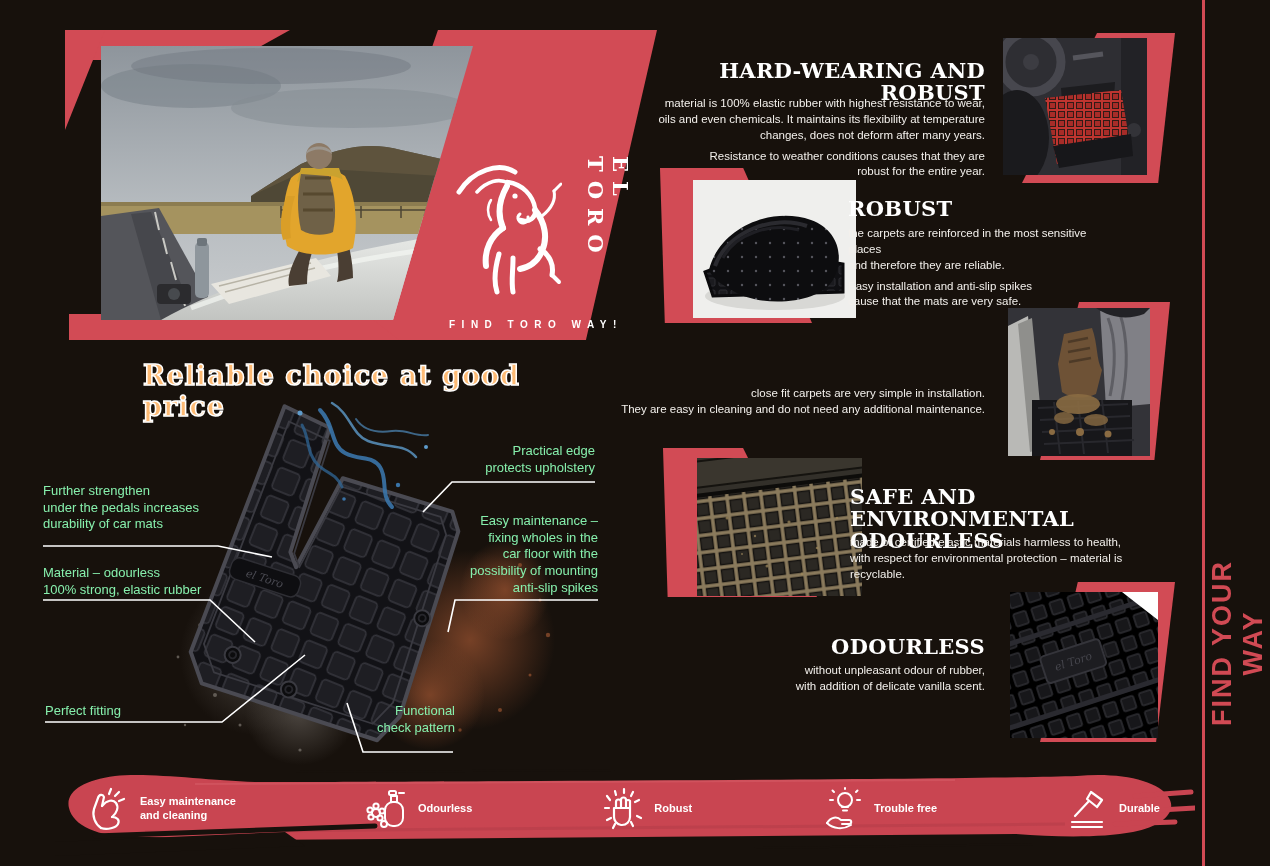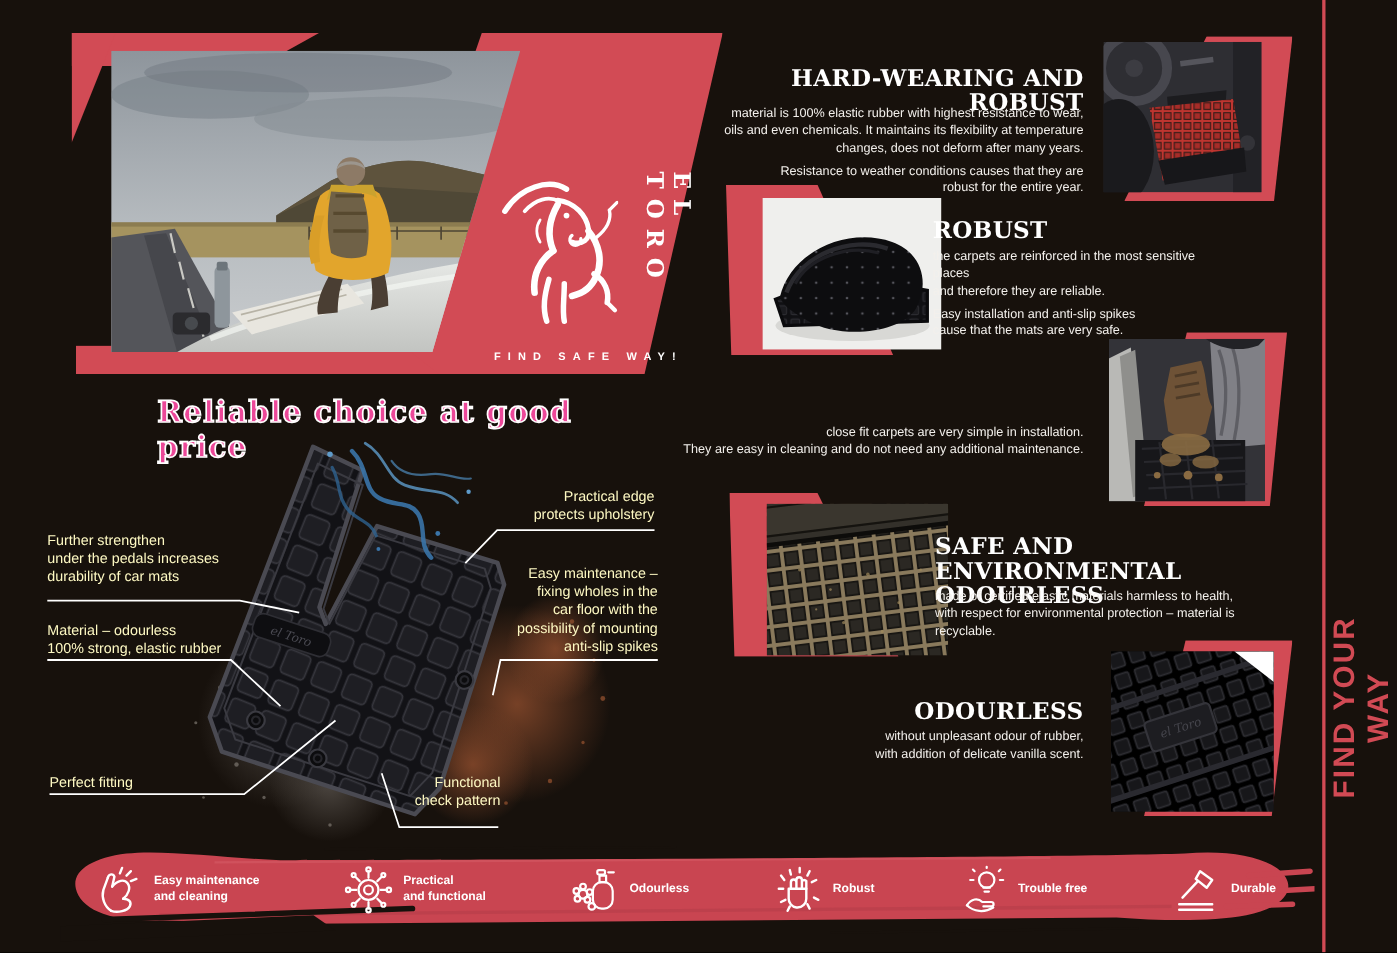--- a/index.html
+++ b/index.html
@@ -25,25 +25,25 @@
   .logo-vert{position:absolute;right:22px;top:8px;height:160px;
      writing-mode:vertical-rl;text-orientation:sideways;
      font-family:"DejaVu Serif",serif;font-weight:700;font-size:21px;
      letter-spacing:9px;color:#fff;}
   .logo-tag{position:absolute;left:12px;bottom:10px;font-size:10px;font-weight:700;
      letter-spacing:6.5px;color:#fff;}
 
   
   .headline{position:absolute;left:143px;top:360px;width:380px;
      font-family:"DejaVu Serif",serif;font-weight:700;font-size:27px;letter-spacing:1px;
-     color:#ec4899;-webkit-text-stroke:1.5px #ffffff;}
+     color:#fdba74;-webkit-text-stroke:1.5px #ffffff;}
 
   
   .diagram{position:absolute;left:0;top:395px;width:660px;height:380px;}
-  .callout{position:absolute;font-size:13px;line-height:1.28;color:#fef9c3;}
+  .callout{position:absolute;font-size:13px;line-height:1.28;color:#86efac;}
   .co-further{left:43px;top:88px;width:180px;}
   .co-material{left:43px;top:170px;width:190px;}
   .co-perfect{left:45px;top:308px;width:150px;}
   .co-practical{left:455px;top:48px;width:140px;text-align:right;}
   .co-easy{left:448px;top:118px;width:150px;text-align:right;}
   .co-check{left:363px;top:308px;width:92px;text-align:right;}
 
   
   .feat-title{position:absolute;font-family:"DejaVu Serif",serif;font-weight:700;
      font-size:21px;letter-spacing:.3px;line-height:1.05;}
@@ -148,21 +148,21 @@
           <path d="M52,98 C48,112 46,124 50,136" stroke-width="5"></path>
           <path d="M66,102 C66,116 64,126 66,136" stroke-width="5"></path>
           <path d="M93,93 C103,99 107,109 105,119" stroke-width="5"></path>
           <path d="M105,119 l7,7" stroke-width="4"></path>
           <path d="M95,60 C105,52 109,44 107,35" stroke-width="3"></path>
           <path d="M107,35 l7,-7" stroke-width="3"></path>
           <path d="M44,64 C40,58 40,50 44,44" stroke-width="2.5"></path>
         </g>
       </svg>
       <div class="logo-vert">EL TORO</div>
-      <div class="logo-tag">FIND SAFE WAY!</div>
+      <div class="logo-tag">FIND TORO WAY!</div>
     </div>
   </div>
 
   <div class="headline">Reliable choice at good price</div>
 
   <div class="diagram">
     <svg width="660" height="380" viewBox="0 0 660 380" style="position:absolute;left:0;top:0;">
       <defs>
         <pattern id="matgrid" width="30" height="30" patternUnits="userSpaceOnUse">
           <rect width="30" height="30" fill="#121216"></rect>
@@ -430,37 +430,20 @@
           <path d="M16,42 C10,38 7,30 9,23 L13,12"></path>
           <path d="M13,12 C14,8 18,8 19,11 L17,20"></path>
           <path d="M17,20 C22,14 28,13 31,17 C34,21 32,27 27,31"></path>
           <path d="M27,31 C32,31 35,34 33,38 C31,42 22,44 16,42"></path>
           <path d="M24,8 l2,-5 M30,10 l4,-4 M34,15 l5,-2"></path>
         </svg>
         <div class="badge-label pre">Easy maintenance
 and cleaning</div>
       </div>
 
-      <div class="badge">
-        <svg class="bicon" viewBox="0 0 46 46" fill="none" stroke="#fff" stroke-width="2" stroke-linecap="round">
-          <circle cx="23" cy="23" r="9"></circle>
-          <circle cx="23" cy="23" r="4"></circle>
-          <path d="M23,12 V6 M23,34 V40 M12,23 H6 M34,23 H40 M15,15 L11,11 M31,31 L35,35 M31,15 L35,11 M15,31 L11,35"></path>
-          <circle cx="23" cy="4.5" r="2"></circle>
-            <circle cx="23" cy="41.5" r="2"></circle>
-            <circle cx="4.5" cy="23" r="2"></circle>
-            <circle cx="41.5" cy="23" r="2"></circle>
-          <circle cx="9.5" cy="9.5" r="1.8"></circle>
-            <circle cx="36.5" cy="36.5" r="1.8"></circle>
-            <circle cx="36.5" cy="9.5" r="1.8"></circle>
-            <circle cx="9.5" cy="36.5" r="1.8"></circle>
-        </svg>
-        <div class="badge-label pre">Practical
-and functional</div>
-      </div>
 
 
       <div class="badge">
         <svg class="bicon" viewBox="0 0 46 46" fill="none" stroke="#fff" stroke-width="2" stroke-linecap="round" stroke-linejoin="round">
           <rect x="22" y="16" width="18" height="24" rx="8"></rect>
           <rect x="28" y="10" width="6" height="6"></rect>
           <rect x="26" y="5" width="7" height="4" rx="1.5"></rect>
           <path d="M36,7 h5"></path>
           <circle cx="13" cy="27" r="4"></circle>
           <circle cx="13" cy="20" r="2.6"></circle>

